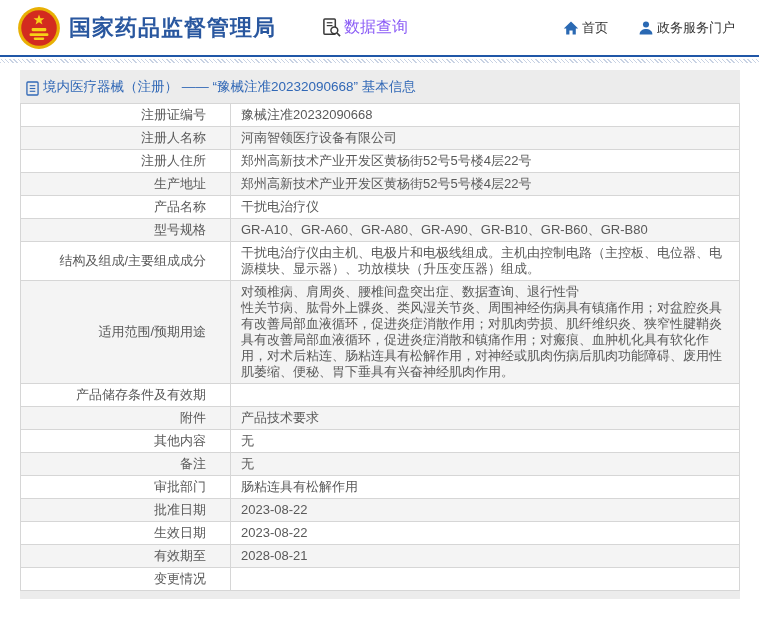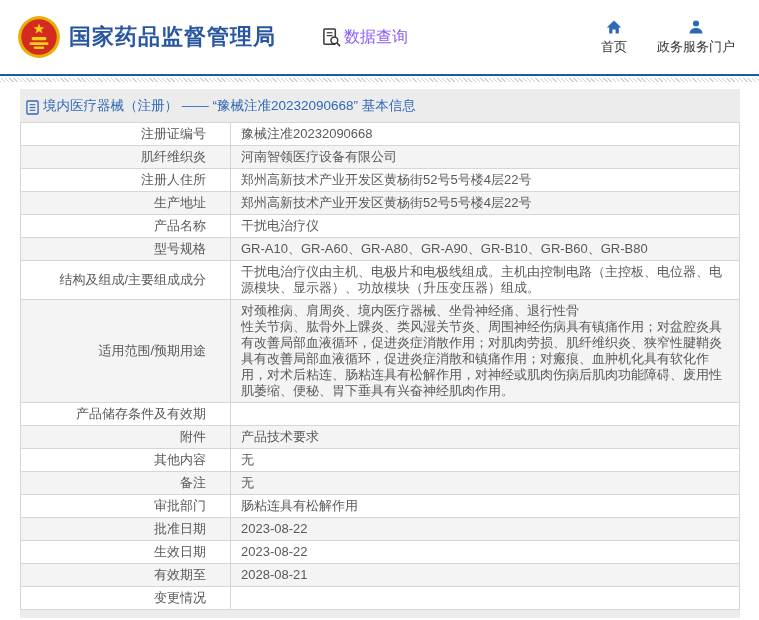--- a/index.html
+++ b/index.html
@@ -4,21 +4,21 @@
 <style>
   * { box-sizing: border-box; margin: 0; padding: 0; }
   html, body {
     width: 759px; height: 620px;
     background: #ffffff;
     font-family: "Liberation Sans", "DejaVu Sans", sans-serif;
     overflow: hidden;
   }
   
   .header {
-    height: 74px;
+    height: 55px;
     display: flex;
     align-items: center;
     padding: 0 14px 0 16px;
     background: #ffffff;
   }
   .logo-group { display: flex; align-items: center; cursor: pointer; }
   .emblem { width: 46px; height: 46px; flex: 0 0 auto; }
   .title-block { margin-left: 7px; }
   .title-cn {
     font-size: 22px; font-weight: bold; color: #29579f;
@@ -27,21 +27,21 @@
   .title-en { font-size: 9.5px; color: #29579f; margin-top: 2px; }
   .query-group {
     display: flex; align-items: center;
     margin-left: 46px; cursor: pointer;
   }
   .query-icon { width: 19px; height: 19px; margin-right: 3px; }
   .query-label { font-size: 16px; color: #8b5cf6; }
   .header-spacer { flex: 1; }
   .top-nav { display: flex; align-items: center; gap: 30px; margin-right: 10px; }
   .nav-item {
-    display: flex; flex-direction: column; align-items: center;
+    display: flex; flex-direction: row; align-items: center;
     cursor: pointer; gap: 3px;
   }
   .nav-icon { width: 16px; height: 16px; }
   .nav-label { font-size: 13px; color: #333333; }
   
   .blue-line { height: 2px; background: #2057a7; }
   .hatch-line {
     height: 4px; margin-top: 2px;
     background: repeating-linear-gradient(45deg, #c9d3e4 0 1px, transparent 1px 3px);
   }
@@ -145,21 +145,21 @@
     <span>境内医疗器械（注册） —— “豫械注准20232090668” 基本信息</span>
   </div>
 
   <table class="info-table">
     <tbody>
         <tr>
     <td class="label-cell"><span class="label-text">注册证编号</span></td>
     <td class="value-cell">豫械注准20232090668</td>
   </tr>
         <tr>
-    <td class="label-cell"><span class="label-text">肌纤维织炎</span></td>
+    <td class="label-cell"><span class="label-text">注册人名称</span></td>
     <td class="value-cell">河南智领医疗设备有限公司</td>
   </tr>
         <tr>
     <td class="label-cell"><span class="label-text">注册人住所</span></td>
     <td class="value-cell">郑州高新技术产业开发区黄杨街52号5号楼4层22号</td>
   </tr>
         <tr>
     <td class="label-cell"><span class="label-text">生产地址</span></td>
     <td class="value-cell">郑州高新技术产业开发区黄杨街52号5号楼4层22号</td>
   </tr>
@@ -170,21 +170,21 @@
         <tr>
     <td class="label-cell"><span class="label-text">型号规格</span></td>
     <td class="value-cell">GR-A10、GR-A60、GR-A80、GR-A90、GR-B10、GR-B60、GR-B80</td>
   </tr>
         <tr>
     <td class="label-cell"><span class="label-text">结构及组成/主要组成成分</span></td>
     <td class="value-cell">干扰电治疗仪由主机、电极片和电极线组成。主机由控制电路（主控板、电位器、电源模块、显示器）、功放模块（升压变压器）组成。</td>
   </tr>
         <tr>
     <td class="label-cell"><span class="label-text">适用范围/预期用途</span></td>
-    <td class="value-cell">对颈椎病、肩周炎、境内医疗器械、坐骨神经痛、退行性骨
+    <td class="value-cell">对颈椎病、肩周炎、腰椎间盘突出症、数据查询、退行性骨
 性关节病、肱骨外上髁炎、类风湿关节炎、周围神经伤病具有镇痛作用；对盆腔炎具有改善局部血液循环，促进炎症消散作用；对肌肉劳损、肌纤维织炎、狭窄性腱鞘炎具有改善局部血液循环，促进炎症消散和镇痛作用；对瘢痕、血肿机化具有软化作用，对术后粘连、肠粘连具有松解作用，对神经或肌肉伤病后肌肉功能障碍、废用性肌萎缩、便秘、胃下垂具有兴奋神经肌肉作用。</td>
   </tr>
         <tr>
     <td class="label-cell"><span class="label-text">产品储存条件及有效期</span></td>
     <td class="value-cell"></td>
   </tr>
         <tr>
     <td class="label-cell"><span class="label-text">附件</span></td>
     <td class="value-cell">产品技术要求</td>
   </tr>

